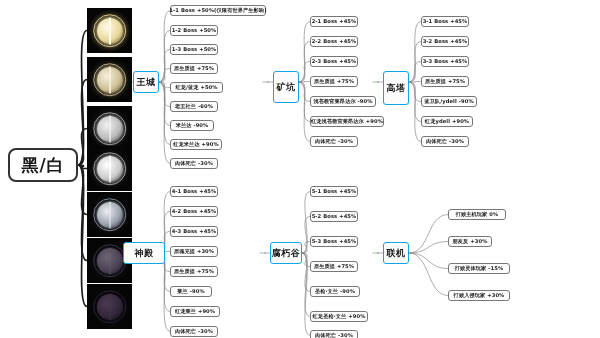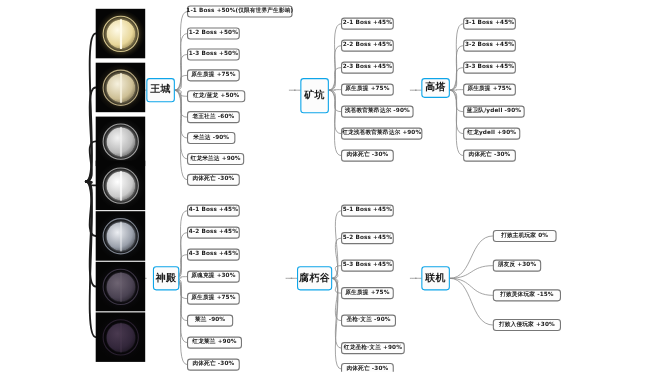--- a/index.html
+++ b/index.html
@@ -159,20 +159,21 @@
       <path d="M 302 253 C 316 253, 296 266.5, 310 266.5" fill="none" stroke="#8a8a8a" stroke-width="0.7" stroke-linecap="round"></path>
       <path d="M 302 253 C 316 253, 296 291.5, 310 291.5" fill="none" stroke="#8a8a8a" stroke-width="0.7" stroke-linecap="round"></path>
       <path d="M 302 253 C 316 253, 296 316.5, 310 316.5" fill="none" stroke="#8a8a8a" stroke-width="0.7" stroke-linecap="round"></path>
       <path d="M 302 253 C 316 253, 296 335.5, 310 335.5" fill="none" stroke="#8a8a8a" stroke-width="0.7" stroke-linecap="round"></path>
       <path d="M 373 253 C 387 253, 369 253, 383 253" fill="none" stroke="#8a8a8a" stroke-width="0.7" stroke-linecap="round"></path>
       <path d="M 409 253 C 430.45 253, 426.55 214.5, 448 214.5" fill="none" stroke="#8a8a8a" stroke-width="0.7" stroke-linecap="round"></path>
       <path d="M 409 253 C 430.45 253, 426.55 241.5, 448 241.5" fill="none" stroke="#8a8a8a" stroke-width="0.7" stroke-linecap="round"></path>
       <path d="M 409 253 C 430.45 253, 426.55 268.5, 448 268.5" fill="none" stroke="#8a8a8a" stroke-width="0.7" stroke-linecap="round"></path>
       <path d="M 409 253 C 430.45 253, 426.55 295.5, 448 295.5" fill="none" stroke="#8a8a8a" stroke-width="0.7" stroke-linecap="round"></path>
     </svg>
+<div class="node root-node" style="left: 8px; top: 148px; width: 70px; height: 34px;">黑/白</div>
     <div class="orb" style="left: 87px; top: 8px; width: 45px; height: 45px;">
       <div class="glow" style="width: 43.2px; height: 43.2px; background: radial-gradient(circle, rgb(107, 90, 42) 0%, rgba(0, 0, 0, 0) 72%);"></div>
       <div class="ring" style="width: 31.5px; height: 31.5px; border-width: 1px; border-color: rgb(207, 192, 138);"></div>
       <div class="disc" style="width: 26.1px; height: 26.1px; background: radial-gradient(circle at 38% 36%, rgb(255, 251, 232) 0%, rgb(232, 215, 154) 58%, rgb(107, 90, 42) 100%); box-shadow: rgb(232, 215, 154) 0px 0px 6px;"></div>
       <div class="bar" style="width: 2px; height: 27px; background: rgb(255, 251, 232); opacity: 1;"></div>
     </div>
     <div class="orb" style="left: 87px; top: 57px; width: 45px; height: 45px;">
       <div class="glow" style="width: 43.2px; height: 43.2px; background: radial-gradient(circle, rgb(74, 64, 38) 0%, rgba(0, 0, 0, 0) 72%);"></div>
       <div class="ring" style="width: 31.5px; height: 31.5px; border-width: 1px; border-color: rgb(181, 167, 126);"></div>
       <div class="disc" style="width: 26.1px; height: 26.1px; background: radial-gradient(circle at 38% 36%, rgb(246, 241, 222) 0%, rgb(205, 191, 149) 58%, rgb(74, 64, 38) 100%); box-shadow: rgb(205, 191, 149) 0px 0px 4.9px;"></div>
@@ -219,29 +220,29 @@
     <div class="node leaf-node" style="left: 170px; top: 139px; width: 52px; height: 11px;">红龙米兰达 +90%</div>
     <div class="node leaf-node" style="left: 170px; top: 158px; width: 48px; height: 11px;">肉体死亡 -30%</div>
     <div class="node cat-node" style="left: 273px; top: 71px; width: 26px; height: 32px;">矿坑</div>
     <div class="node leaf-node" style="left: 310px; top: 16px; width: 48px; height: 11px;">2-1 Boss +45%</div>
     <div class="node leaf-node" style="left: 310px; top: 36px; width: 48px; height: 11px;">2-2 Boss +45%</div>
     <div class="node leaf-node" style="left: 310px; top: 56px; width: 48px; height: 11px;">2-3 Boss +45%</div>
     <div class="node leaf-node" style="left: 310px; top: 76px; width: 48px; height: 11px;">原生质提 +75%</div>
     <div class="node leaf-node" style="left: 310px; top: 96px; width: 66px; height: 11px;">浅苍教官莱昂达尔 -90%</div>
     <div class="node leaf-node" style="left: 310px; top: 116px; width: 74px; height: 11px;">红龙浅苍教官莱昂达尔 +90%</div>
     <div class="node leaf-node" style="left: 310px; top: 136px; width: 48px; height: 11px;">肉体死亡 -30%</div>
-    <div class="node cat-node" style="left: 383px; top: 71px; width: 26px; height: 18px;">高塔</div>
+    <div class="node cat-node" style="left: 383px; top: 71px; width: 26px; height: 34px;">高塔</div>
     <div class="node leaf-node" style="left: 421px; top: 16px; width: 48px; height: 11px;">3-1 Boss +45%</div>
     <div class="node leaf-node" style="left: 421px; top: 36px; width: 48px; height: 11px;">3-2 Boss +45%</div>
     <div class="node leaf-node" style="left: 421px; top: 56px; width: 48px; height: 11px;">3-3 Boss +45%</div>
     <div class="node leaf-node" style="left: 421px; top: 76px; width: 48px; height: 11px;">原生质提 +75%</div>
     <div class="node leaf-node" style="left: 421px; top: 96px; width: 56px; height: 11px;">蓝卫队/ydell -90%</div>
     <div class="node leaf-node" style="left: 421px; top: 116px; width: 52px; height: 11px;">红龙ydell +90%</div>
     <div class="node leaf-node" style="left: 421px; top: 136px; width: 48px; height: 11px;">肉体死亡 -30%</div>
-    <div class="node cat-node" style="left: 139px; top: 242px; width: 24px; height: 22px;">神殿</div>
+    <div class="node cat-node" style="left: 123px; top: 242px; width: 42px; height: 22px;">神殿</div>
     <div class="node leaf-node" style="left: 170px; top: 186px; width: 48px; height: 11px;">4-1 Boss +45%</div>
     <div class="node leaf-node" style="left: 170px; top: 206px; width: 48px; height: 11px;">4-2 Boss +45%</div>
     <div class="node leaf-node" style="left: 170px; top: 226px; width: 48px; height: 11px;">4-3 Boss +45%</div>
     <div class="node leaf-node" style="left: 170px; top: 246px; width: 48px; height: 11px;">原魂克提 +30%</div>
     <div class="node leaf-node" style="left: 170px; top: 266px; width: 48px; height: 11px;">原生质提 +75%</div>
     <div class="node leaf-node" style="left: 170px; top: 286px; width: 42px; height: 11px;">莱兰 -90%</div>
     <div class="node leaf-node" style="left: 170px; top: 306px; width: 50px; height: 11px;">红龙莱兰 +90%</div>
     <div class="node leaf-node" style="left: 170px; top: 326px; width: 48px; height: 11px;">肉体死亡 -30%</div>
     <div class="node cat-node" style="left: 270px; top: 242px; width: 32px; height: 22px;">腐朽谷</div>
     <div class="node leaf-node" style="left: 310px; top: 186px; width: 48px; height: 11px;">5-1 Boss +45%</div>

